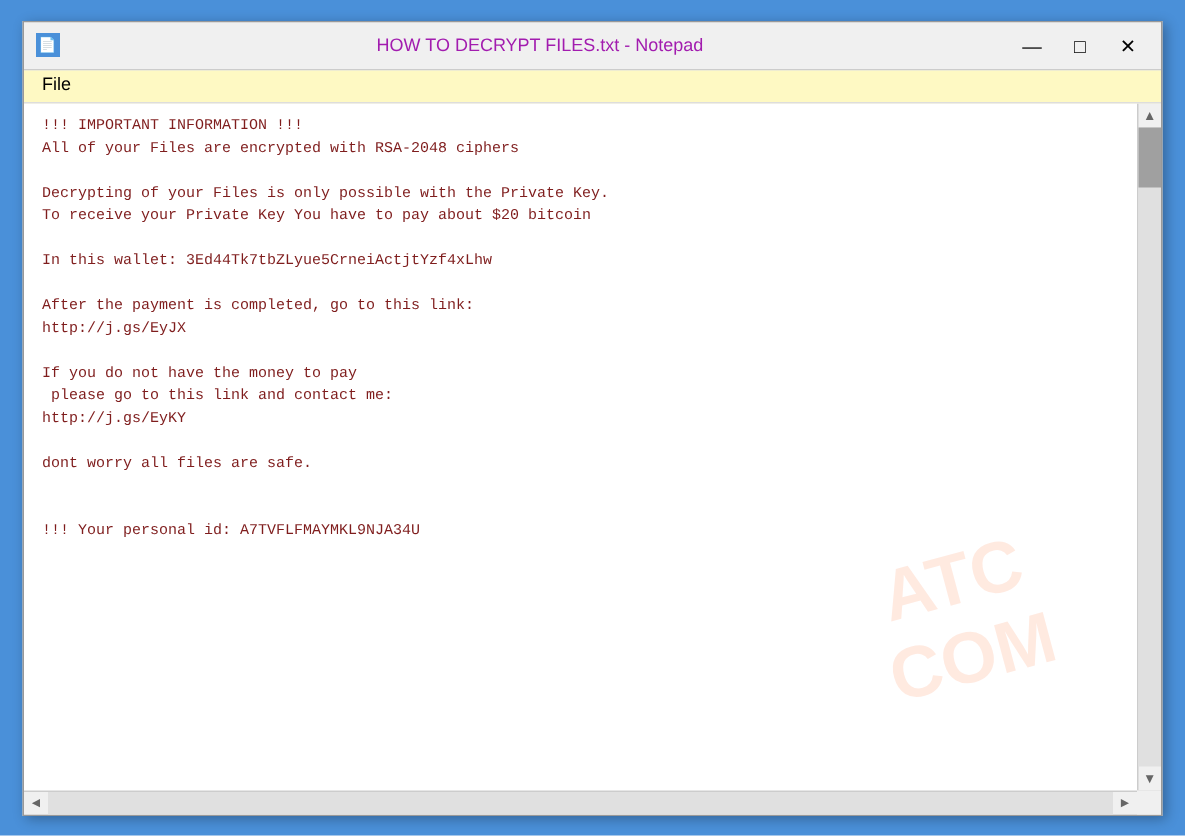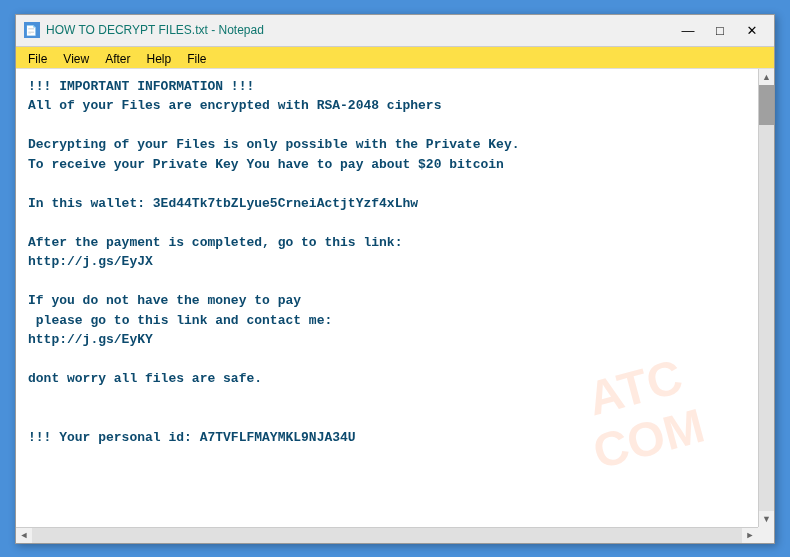--- a/index.html
+++ b/index.html
@@ -47,21 +47,22 @@
       align-items: center;
       justify-content: center;
       font-size: 10px;
       color: white;
       font-weight: bold;
     }
 
     .title-bar-text {
       flex: 1;
       font-size: 12px;
-      color: #0f766e;
+      color: #a21caf;
+      text-align: center;
     }
 
     .title-bar-controls {
       display: flex;
       gap: 4px;
     }
 
     .title-btn {
       width: 28px;
       height: 22px;
@@ -69,50 +70,50 @@
       border: none;
       cursor: pointer;
       font-size: 13px;
       display: flex;
       align-items: center;
       justify-content: center;
       color: #000;
     }
 
     .menu-bar {
-      background: #fde047;
+      background: #fef9c3;
       height: 22px;
       display: flex;
-      align-items: flex-end;
+      align-items: flex-start;
       padding: 0 4px;
       border-bottom: 1px solid #ddd;
+      flex-direction: column;
     }
 
     .menu-item {
       padding: 2px 8px;
       font-size: 12px;
       cursor: pointer;
       color: #000;
     }
 
     .content-area {
       flex: 1;
       background: #fff;
       padding: 8px 12px;
       overflow-y: auto;
       position: relative;
     }
 
     .notepad-text {
       font-family: 'Courier New', Courier, monospace;
-      font-size: 13px;
+      font-size: 10px;
       line-height: 1.5;
-      color: #0c4a6e;
+      color: #7f1d1d;
       white-space: pre-wrap;
-      font-weight: bold;
     }
 
     .watermark {
       position: absolute;
       bottom: 60px;
       right: 60px;
       font-size: 48px;
       font-weight: bold;
       color: rgba(255, 80, 0, 0.12);
       font-family: Arial, sans-serif;

